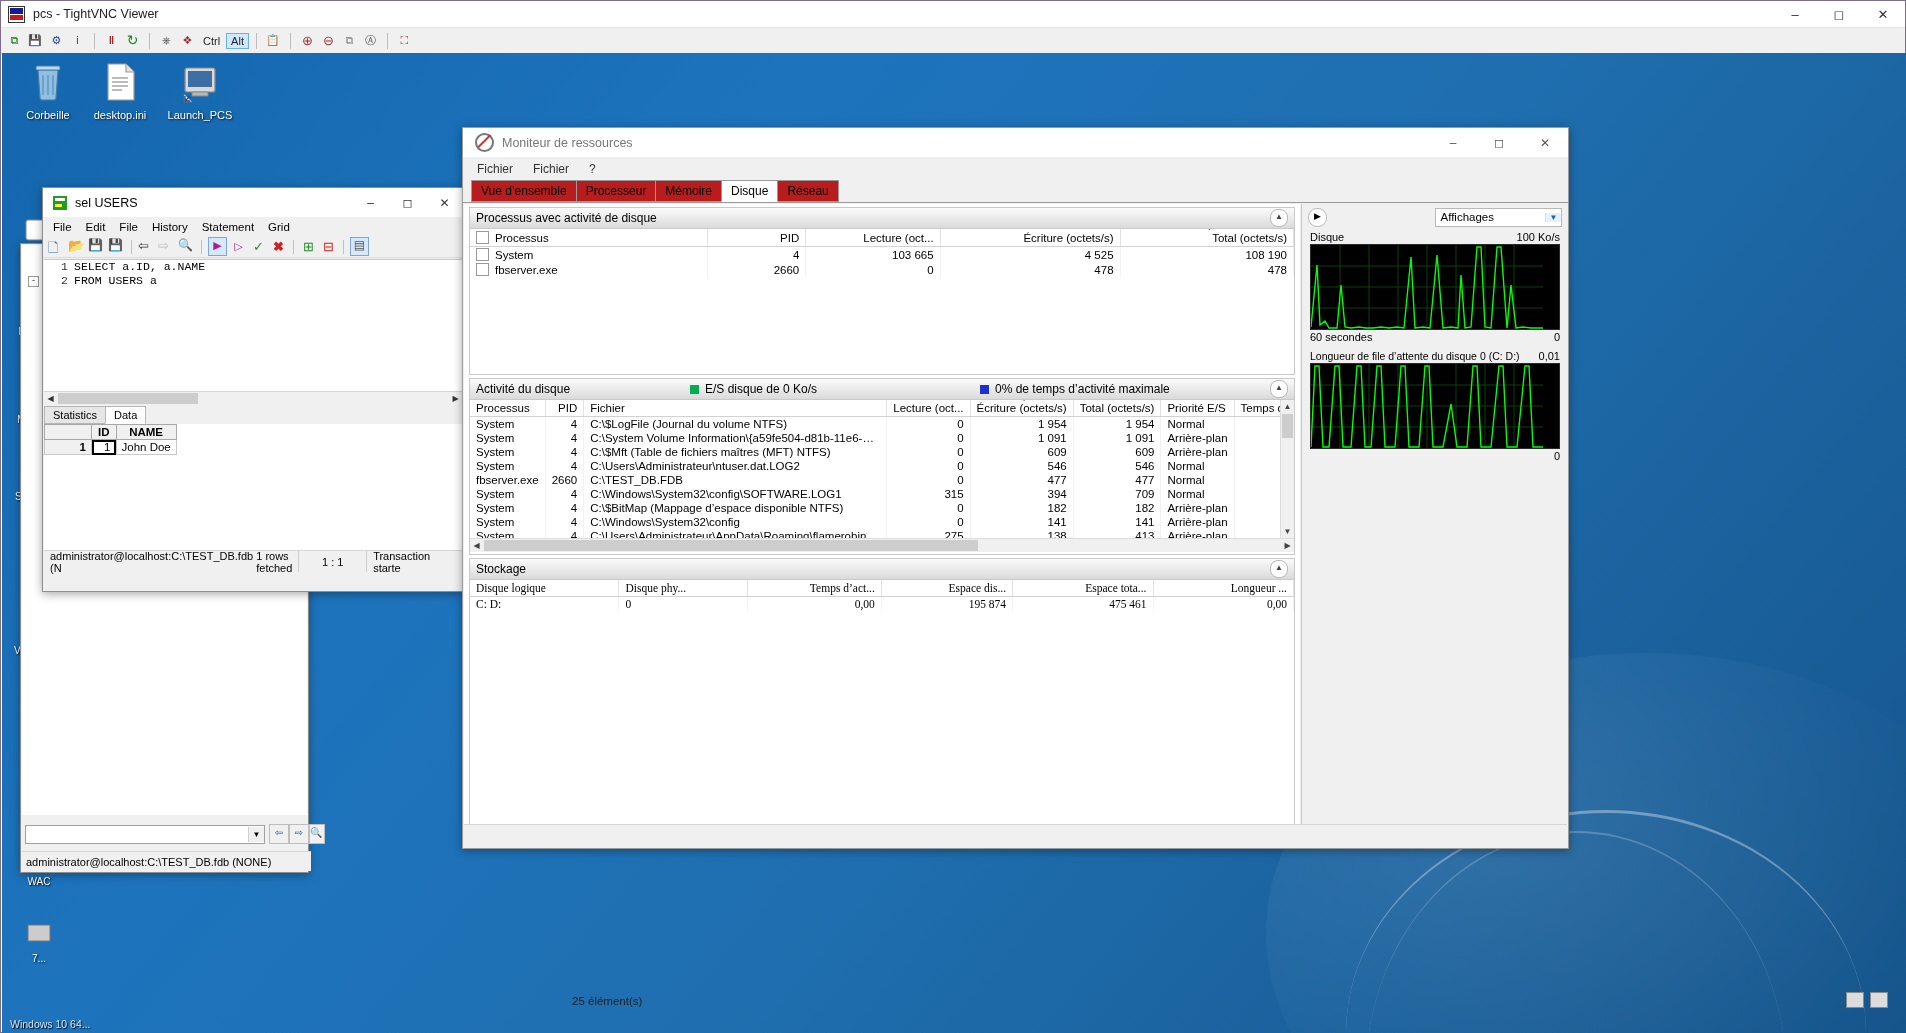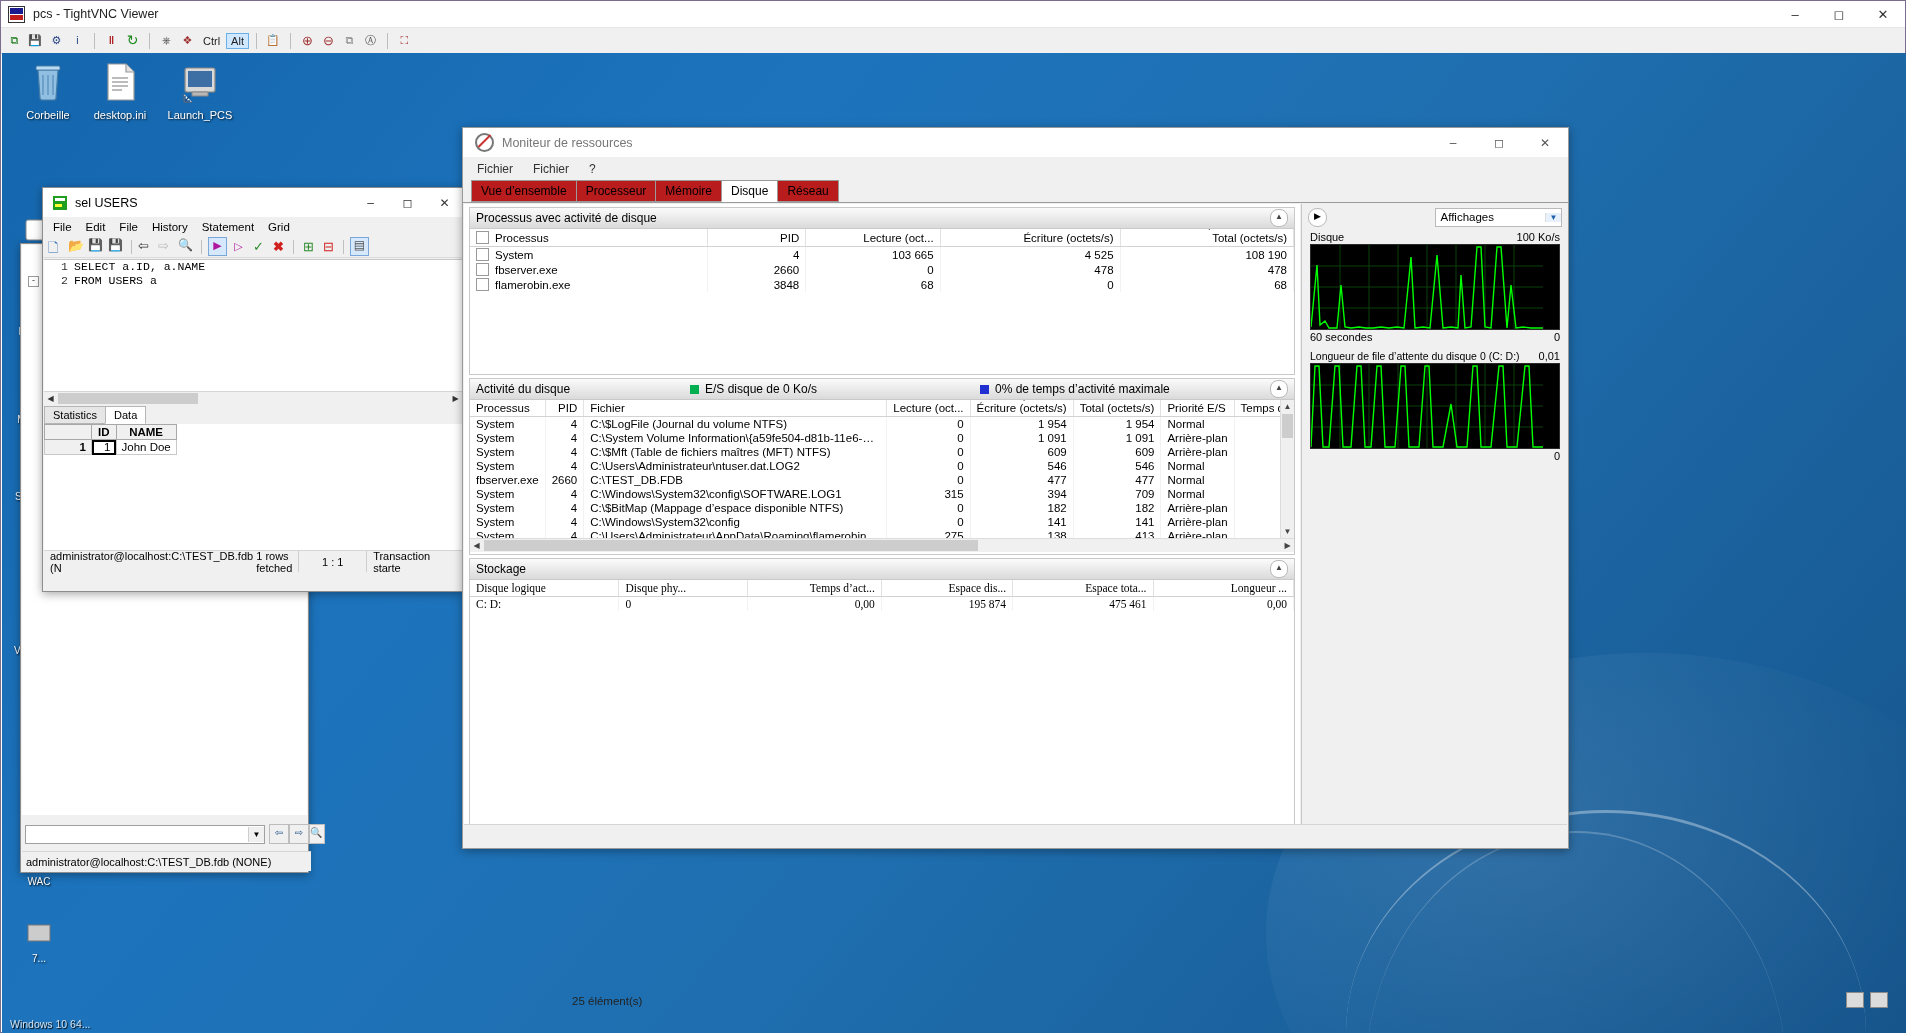--- a/index.html
+++ b/index.html
@@ -629,27 +629,20 @@
                       <td style="max-width: 125px;"><span>4 525</span></td>
                       <td style="max-width: 120px;"><span>108 190</span></td>
                     </tr>
                     <tr>
                       <td class="l" style="max-width: 170px;"><span class="cb"></span><span>fbserver.exe</span></td>
                       <td style="max-width: 62px;"><span>2660</span></td>
                       <td style="max-width: 90px;"><span>0</span></td>
                       <td style="max-width: 125px;"><span>478</span></td>
                       <td style="max-width: 120px;"><span>478</span></td>
                     </tr>
-                    <tr>
-                      <td class="l" style="max-width: 170px;"><span class="cb"></span><span>flamerobin.exe</span></td>
-                      <td style="max-width: 62px;"><span>3848</span></td>
-                      <td style="max-width: 90px;"><span>68</span></td>
-                      <td style="max-width: 125px;"><span>0</span></td>
-                      <td style="max-width: 120px;"><span>68</span></td>
-                    </tr>
                   </tbody>
               </table>
             </div>
           </div>
 
           <div class="panel" style="height:175px;">
             <div class="panel-hdr">
               <span>Activité du disque</span>
               <span class="phdr-mid">
                 <span class="phdr-chip" style="background:#00b050"></span>

